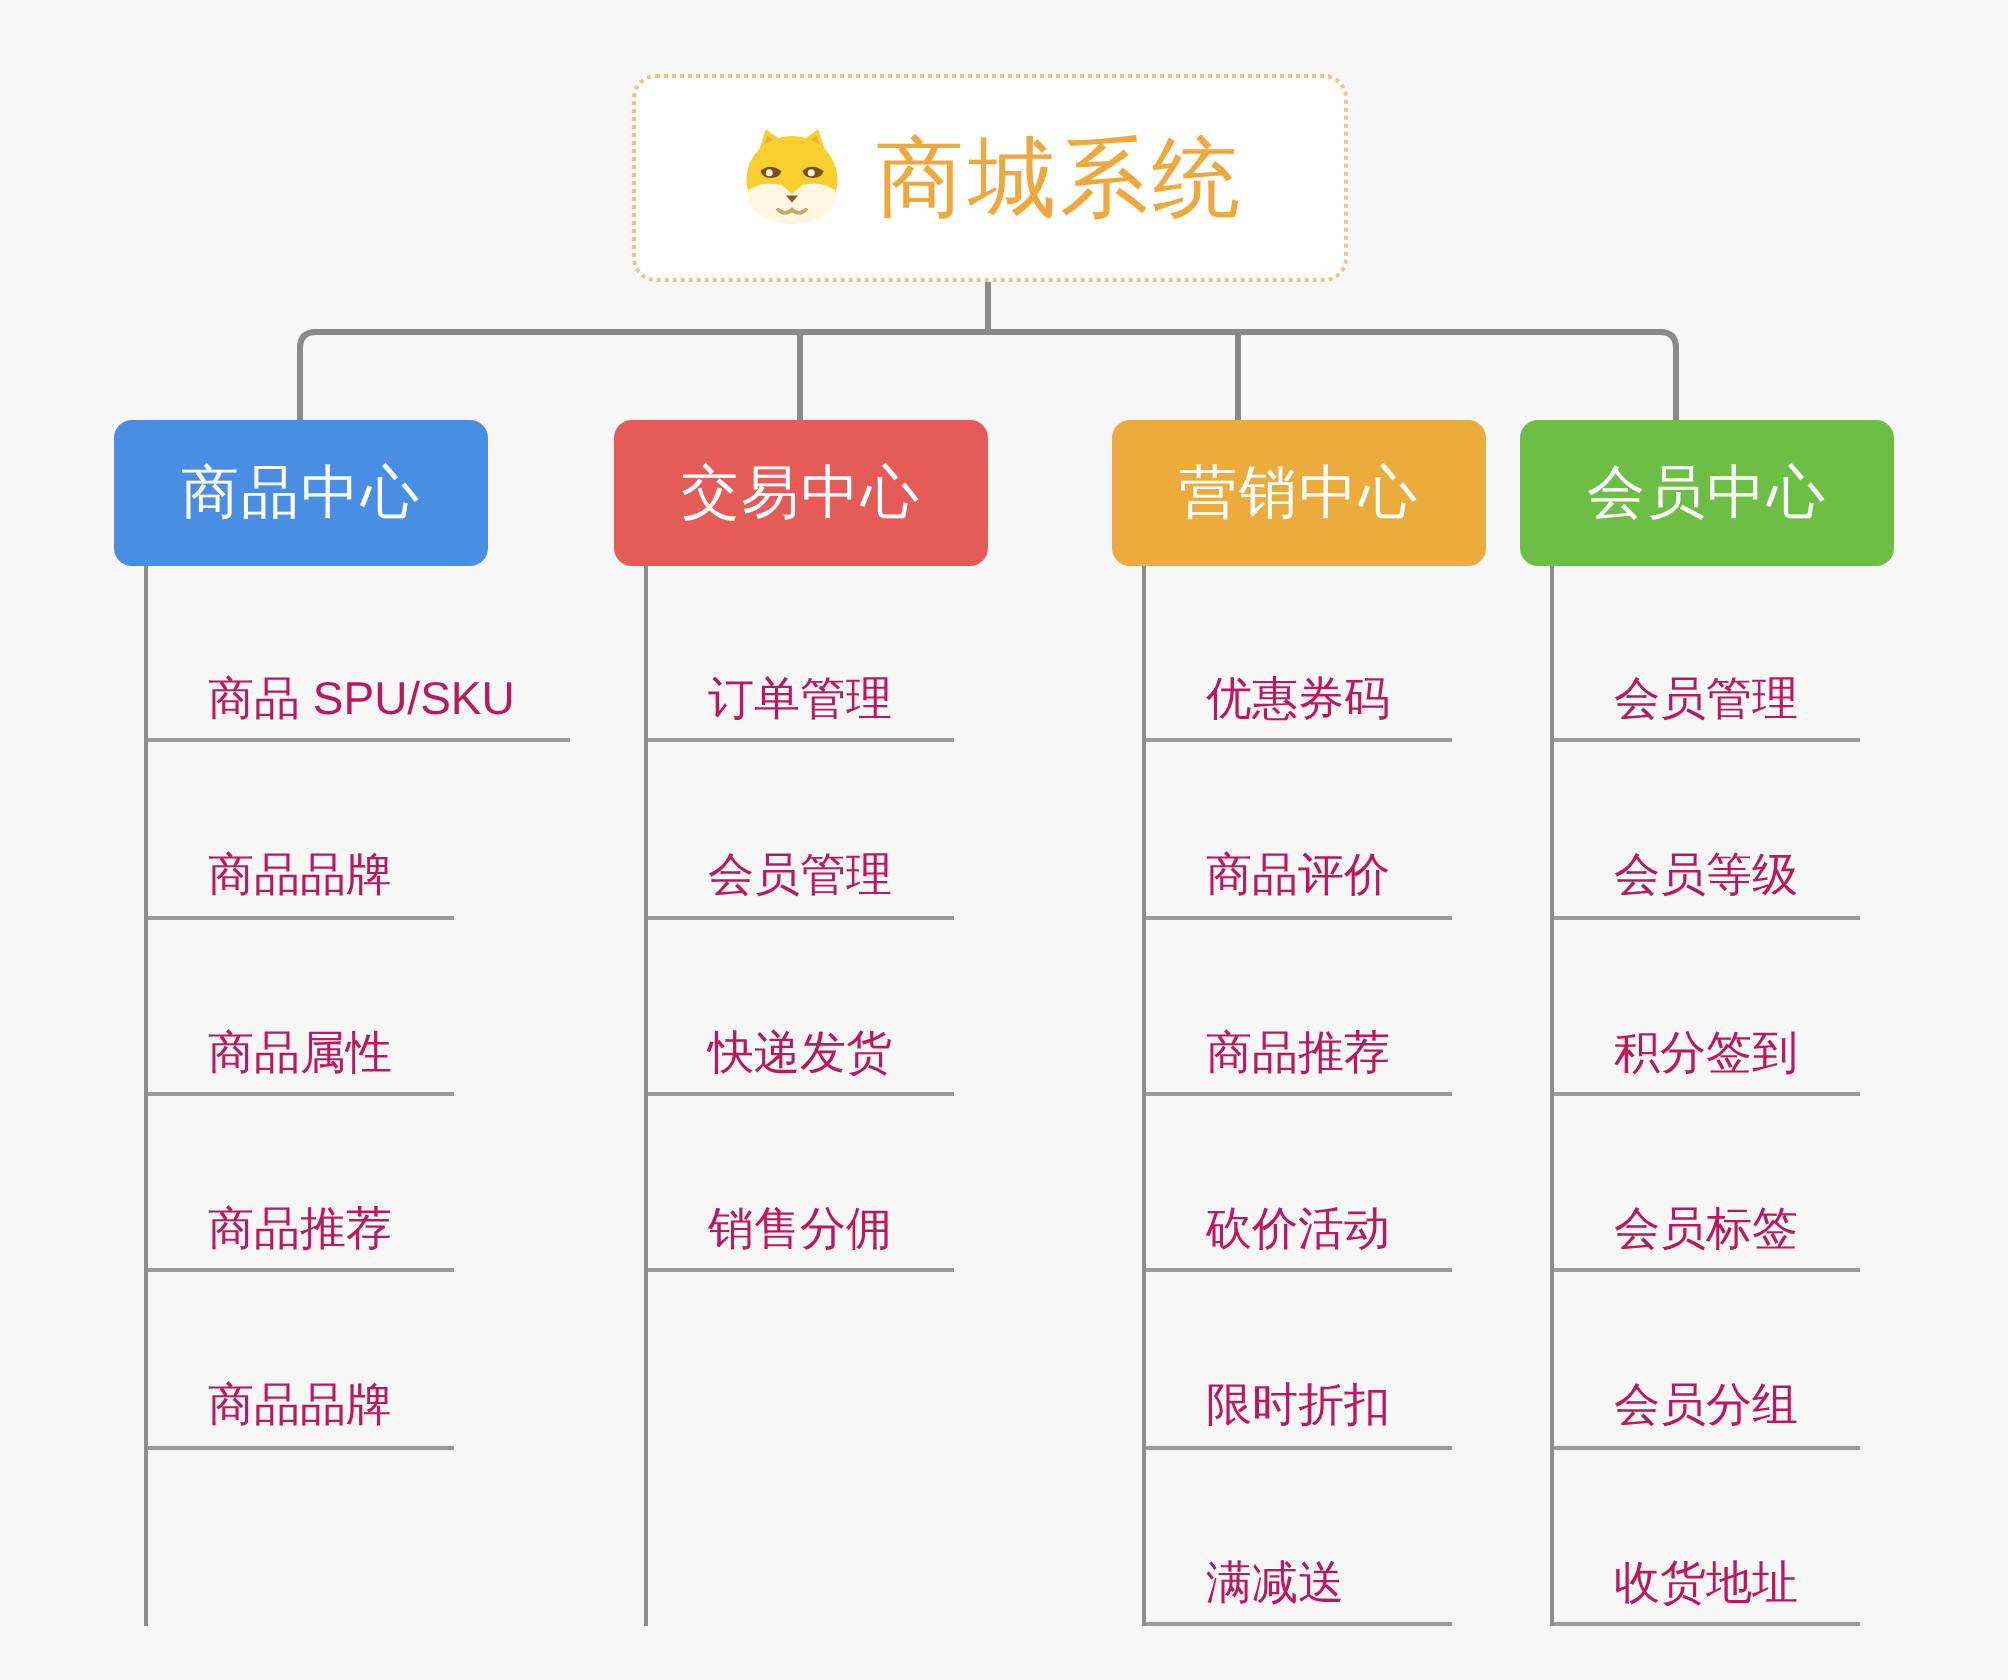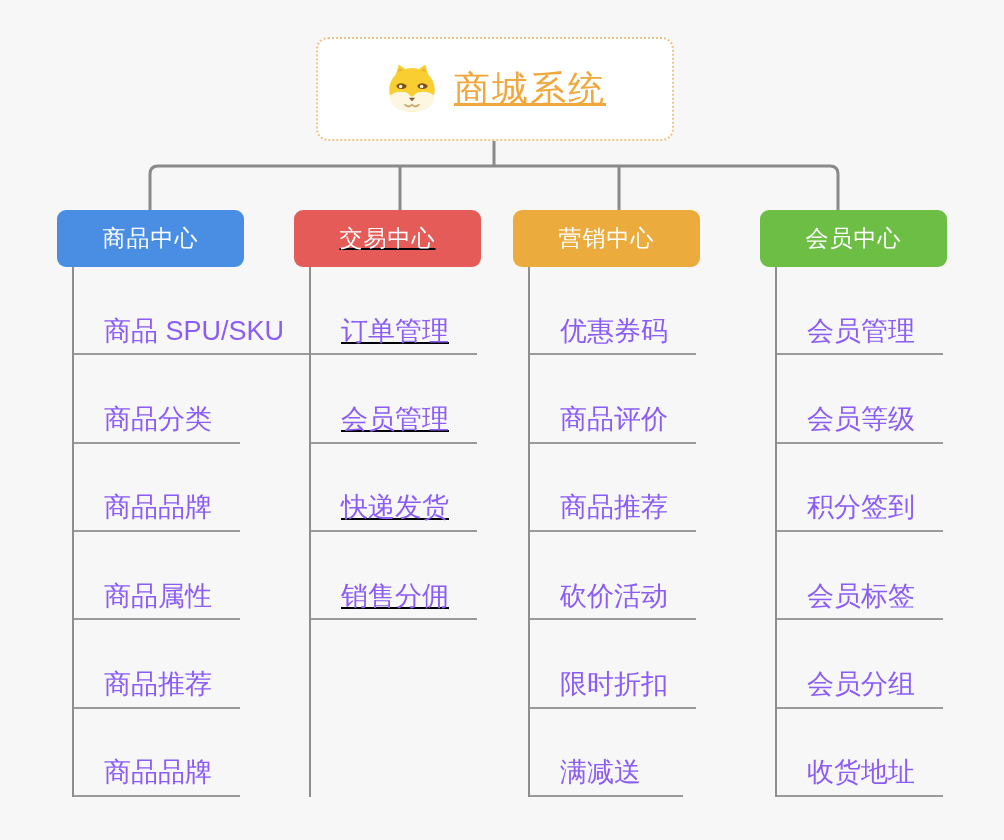--- a/index.html
+++ b/index.html
@@ -18,36 +18,35 @@
     position:absolute;left:316px;top:37px;
     width:358px;height:104px;
     background:#ffffff;
     border:2px dotted var(--root-border,#f2c387);
     border-radius:12px;
     box-sizing:border-box;
     display:flex;align-items:center;justify-content:center;
     gap:14px;
   }
   .root-title{
-    font-size:36px;
+    font-size:44px;
     letter-spacing:2px;
     color:var(--root-color,#f0a73c);
     white-space:nowrap;
-    text-decoration:underline;
   }
   .root-icon{width:56px;height:56px;flex:0 0 auto;}
   
   .connectors{position:absolute;left:0;top:0;width:1004px;height:840px;pointer-events:none;}
   
   .branch{position:absolute;top:210px;width:max-content;}
   .branch-header{
-    width:187px;height:57px;
+    width:187px;height:73px;
     border-radius:9px;
     color:#ffffff;
-    font-size:23px;
+    font-size:29px;
     letter-spacing:1px;
     display:flex;align-items:center;justify-content:center;
     cursor:default;
     white-space:nowrap;
   }
   .branch-items{
     position:relative;
     margin-left:15px;
     width:max-content;
     height:530px;
@@ -60,23 +59,23 @@
   .leaf{
     box-sizing:border-box;
     height:88.33px;
     width:max-content;
     min-width:155px;
     display:flex;align-items:flex-end;
     padding:0 28px 7px 32px;
     border-bottom:2px solid #9a9a9a;
   }
   .leaf span{
-    font-size:27px;
+    font-size:23px;
     line-height:1.1;
-    color:#8b5cf6;
+    color:#be185d;
     white-space:nowrap;
   }
 </style>
 </head>
 <body>
 
 <div class="canvas">
 
   <svg class="connectors" viewBox="0 0 1004 840" xmlns="http://www.w3.org/2000/svg">
     <g fill="none" stroke="#8a8a8a" stroke-width="3">
@@ -112,54 +111,51 @@
   </div>
 
   <div id="branches">
       <div class="branch" style="left: 57px;">
         <div class="branch-header" style="background: rgb(74, 142, 228);">商品中心</div>
         <div class="branch-items">
           <div class="leaf">
             <span>商品 SPU/SKU</span>
           </div>
           <div class="leaf">
-            <span>商品分类</span>
-          </div>
-          <div class="leaf">
             <span>商品品牌</span>
           </div>
           <div class="leaf">
             <span>商品属性</span>
           </div>
           <div class="leaf">
             <span>商品推荐</span>
           </div>
           <div class="leaf">
             <span>商品品牌</span>
           </div>
         </div>
       </div>
-      <div class="branch" style="left: 294px; text-decoration: underline;">
+      <div class="branch" style="left: 307px;">
         <div class="branch-header" style="background: rgb(228, 91, 88);">交易中心</div>
         <div class="branch-items">
           <div class="leaf">
             <span>订单管理</span>
           </div>
           <div class="leaf">
             <span>会员管理</span>
           </div>
           <div class="leaf">
             <span>快递发货</span>
           </div>
           <div class="leaf">
             <span>销售分佣</span>
           </div>
         </div>
       </div>
-      <div class="branch" style="left: 513px;">
+      <div class="branch" style="left: 556px;">
         <div class="branch-header" style="background: rgb(236, 172, 61);">营销中心</div>
         <div class="branch-items">
           <div class="leaf">
             <span>优惠券码</span>
           </div>
           <div class="leaf">
             <span>商品评价</span>
           </div>
           <div class="leaf">
             <span>商品推荐</span>

